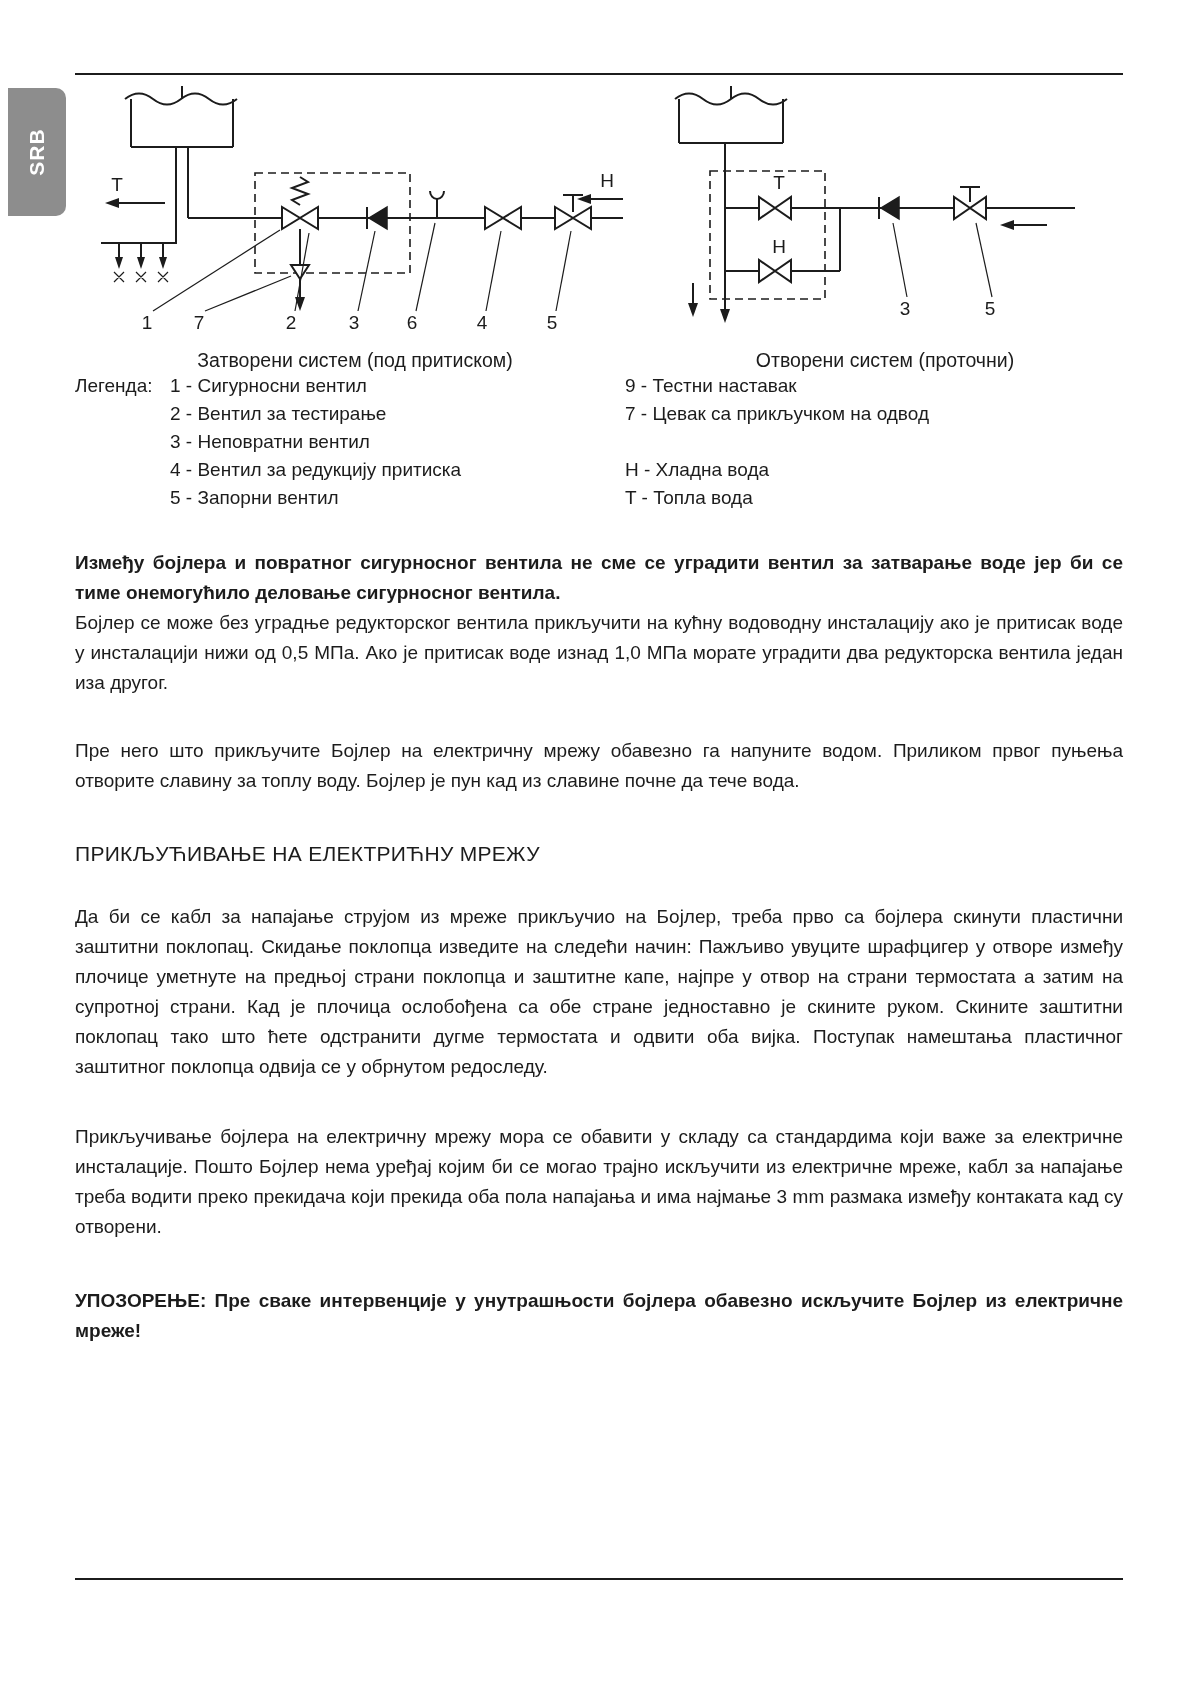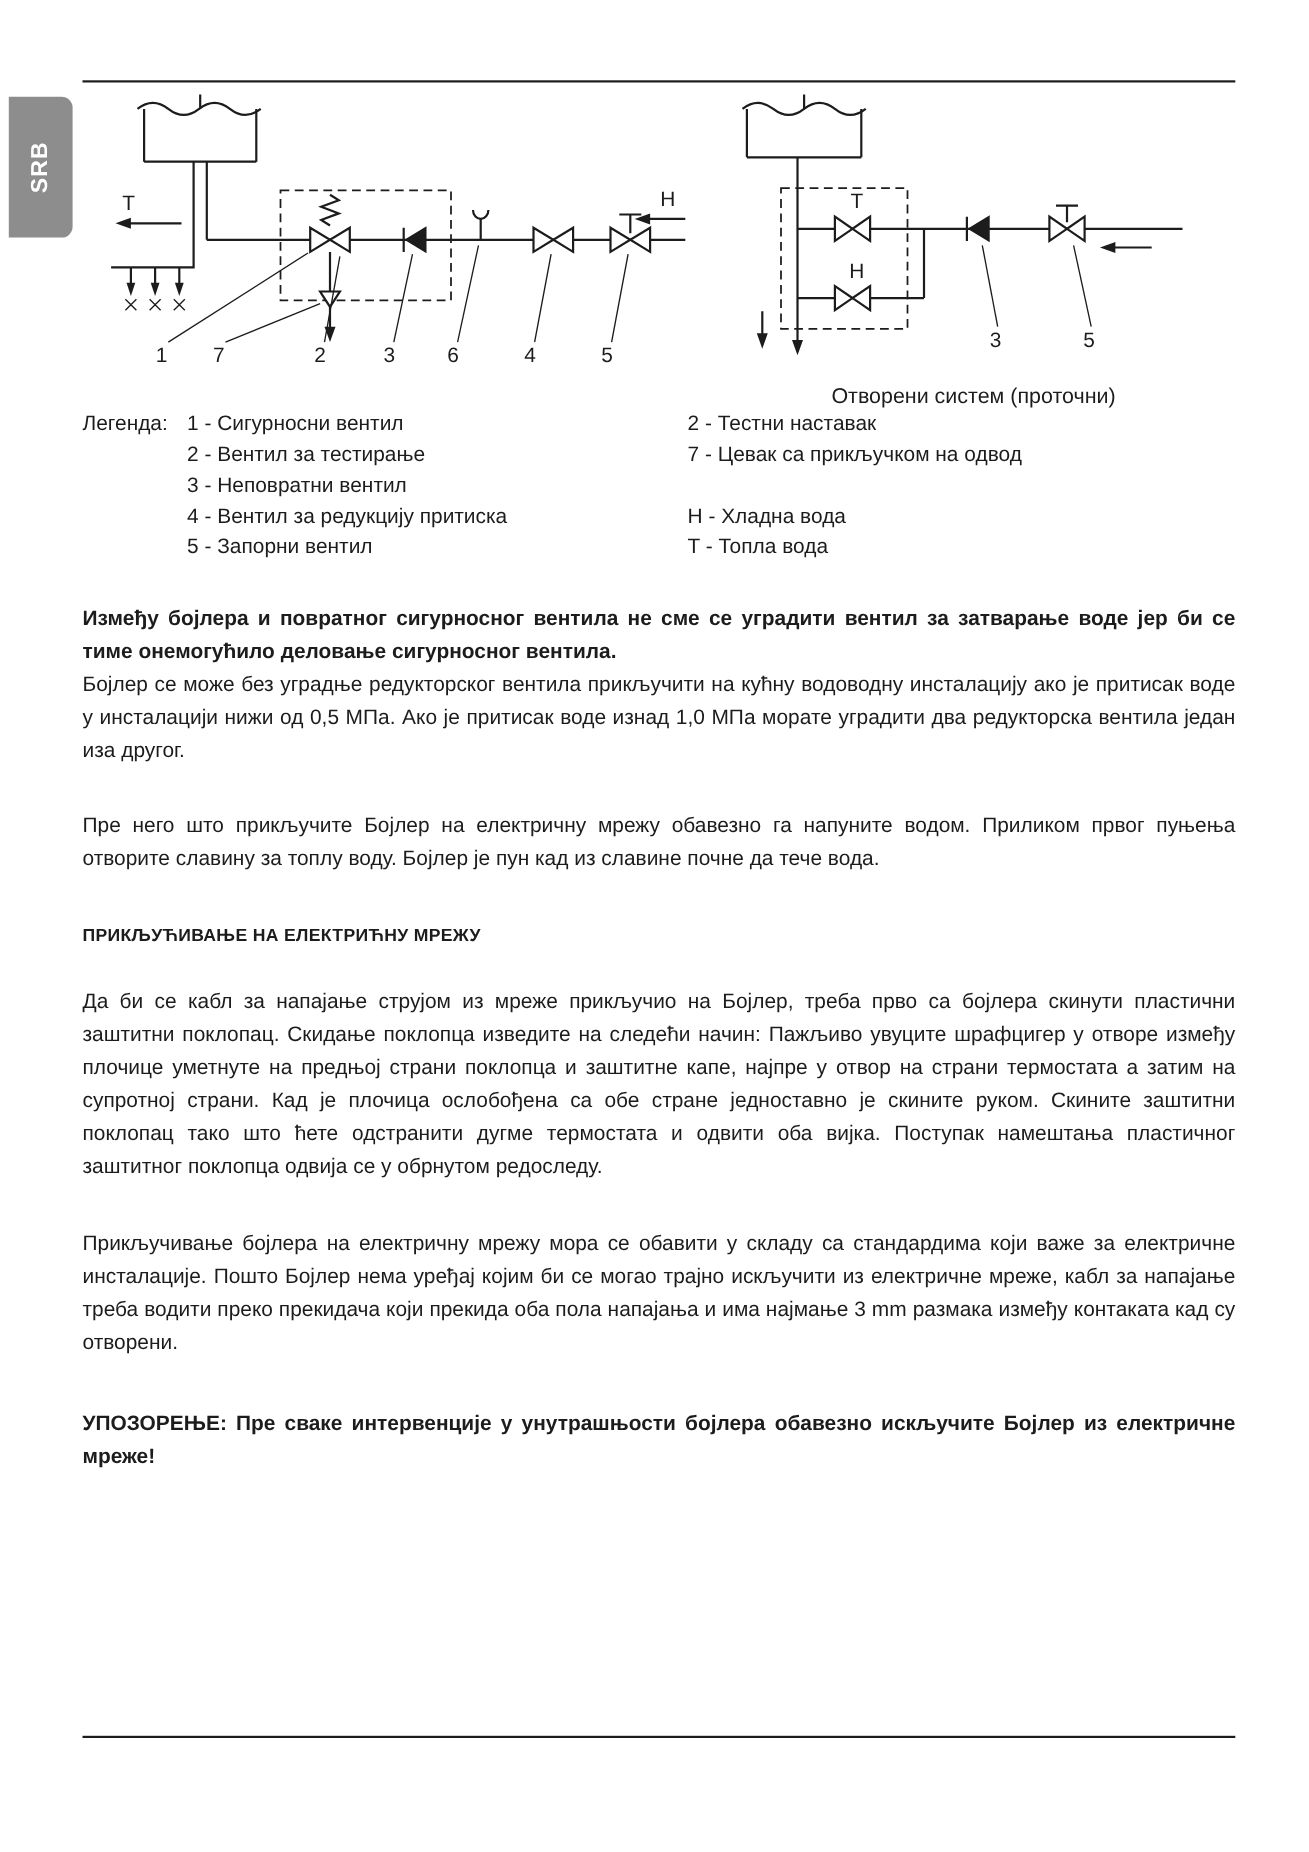--- a/index.html
+++ b/index.html
@@ -44,21 +44,21 @@
   .legend-col-left { width: 455px; }
   .legend-col-right { flex: 1; }
   .legend-line { min-height: 28px; line-height: 28px; }
   .legend-title .legend-line { line-height: 28px; }
 
   .para { font-size: 19px; line-height: 30px; text-align: justify; }
   .warning { font-weight: bold; }
   .w1 { margin-top: 36px; }
   .p1 { }
   .p2 { margin-top: 38px; }
-  .section-heading { margin-top: 46px; font-size: 16px; font-weight: bold; letter-spacing: 0.3px; }
+  .section-heading { margin-top: 46px; font-size: 21px; font-weight: normal; letter-spacing: 0.3px; }
   .p3 { margin-top: 36px; }
   .p4 { margin-top: 40px; }
   .w2 { margin-top: 44px; }
 </style>
 </head>
 <body>
 
 <div class="srb-tab">
   <span>SRB</span>
 </div>
@@ -145,20 +145,21 @@
         <g>
           <text x="72" y="246" text-anchor="middle">1</text>
           <text x="124" y="246" text-anchor="middle">7</text>
           <text x="216" y="246" text-anchor="middle">2</text>
           <text x="279" y="246" text-anchor="middle">3</text>
           <text x="337" y="246" text-anchor="middle">6</text>
           <text x="407" y="246" text-anchor="middle">4</text>
           <text x="477" y="246" text-anchor="middle">5</text>
         </g>
       </svg>
+      <div class="diagram-caption">Затворени систем (под притиском)</div>
     </div>
 
     <div class="diagram-right">
       <svg width="460" height="262" viewBox="0 0 460 262">
 
         <g>
           <path class="tank" d="M20,16 q14,-11 28,0 t28,0 t28,0 t28,0"></path>
           <path class="tank" d="M24,16 V60 M128,16 V60 M24,60 H128 M76,3 V16"></path>
         </g>
 
@@ -220,21 +221,21 @@
       <div class="legend-line">Легенда:</div>
     </div>
     <div class="legend-col-left">
       <div class="legend-line">1 - Сигурносни вентил</div>
       <div class="legend-line">2 - Вентил за тестирање</div>
       <div class="legend-line">3 - Неповратни вентил</div>
       <div class="legend-line">4 - Вентил за редукцију притиска</div>
       <div class="legend-line">5 - Запорни вентил</div>
     </div>
     <div class="legend-col-right">
-      <div class="legend-line">2 - Тестни наставак</div>
+      <div class="legend-line">9 - Тестни наставак</div>
       <div class="legend-line">7 - Цевак са прикључком на одвод</div>
       <div class="legend-line"></div>
       <div class="legend-line">H - Хладна вода</div>
       <div class="legend-line">T - Топла вода</div>
     </div>
   </div>
 
   <p class="para warning w1">Између бојлера и повратног сигурносног вентила не сме се уградити вентил за затварање воде јер би се тиме онемогућило деловање сигурносног вентила.</p>
 
   <p class="para p1">Бојлер се може без уградње редукторског вентила прикључити на кућну водоводну инсталацију ако је притисак воде у инсталацији нижи од 0,5 МПа. Ако је притисак воде изнад 1,0 МПа морате уградити два редукторска вентила један иза другог.</p>

